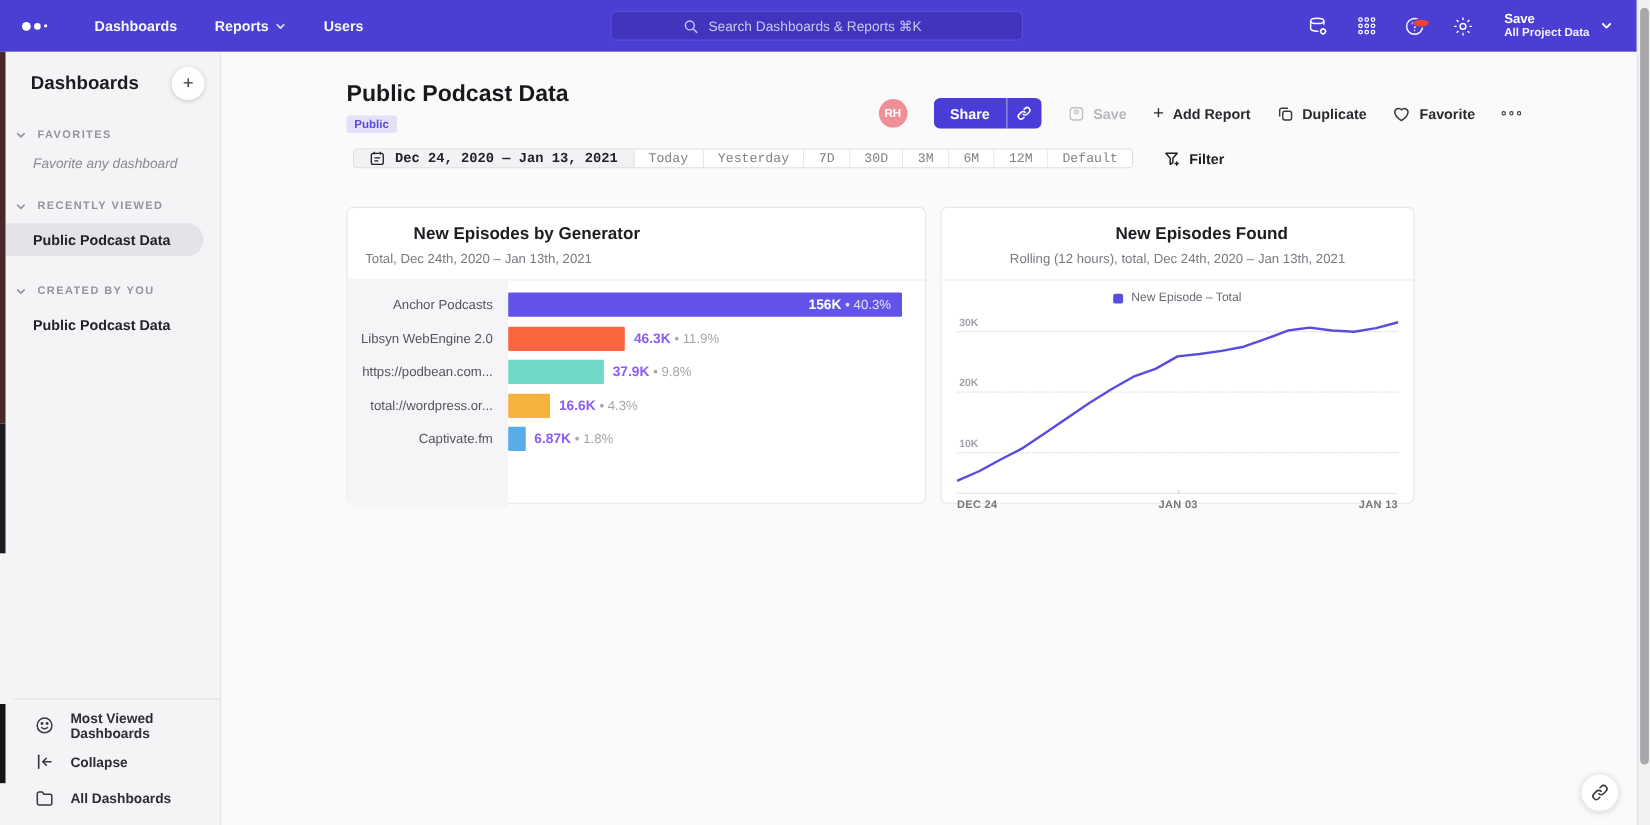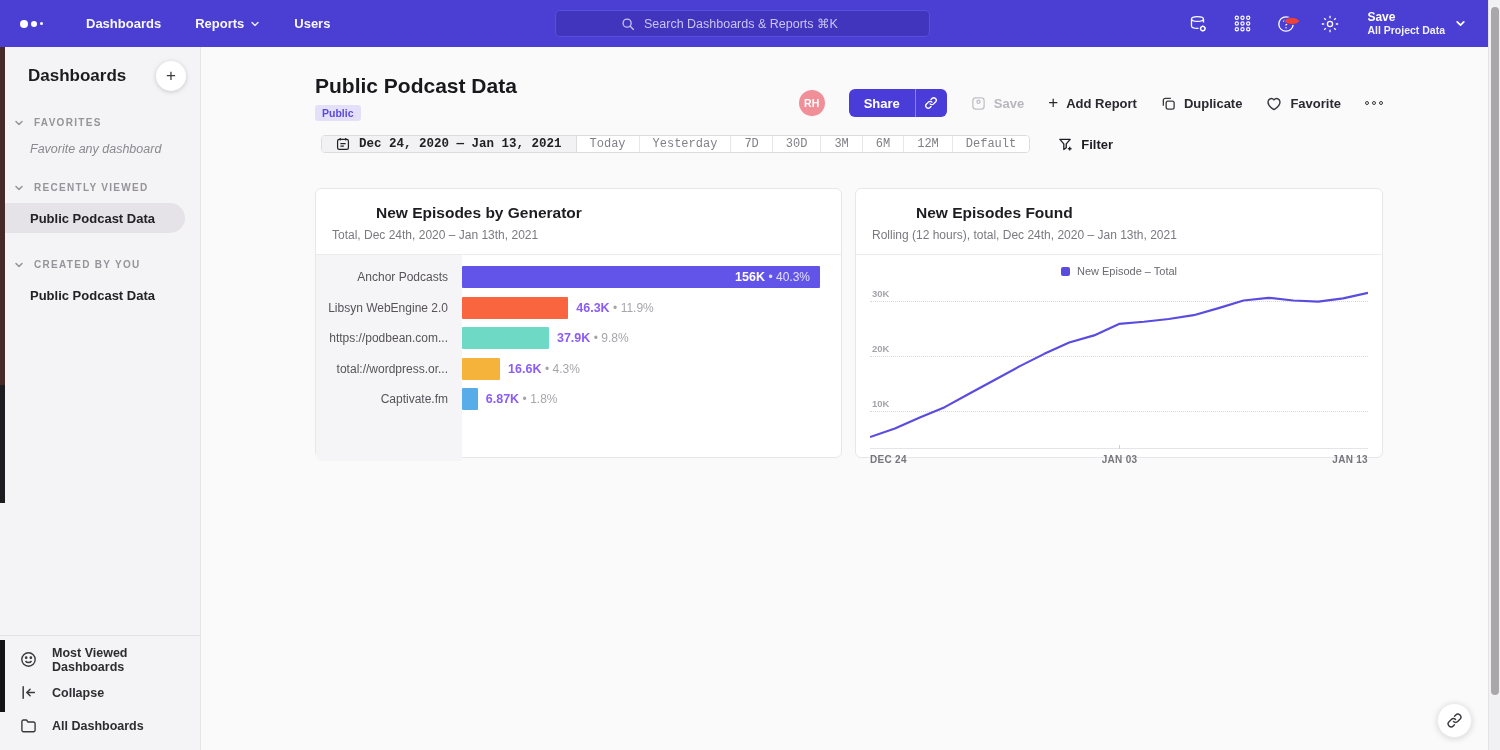--- a/index.html
+++ b/index.html
@@ -35,21 +35,21 @@
   .sidebar { position:absolute; top:47px; left:0; bottom:0; width:201px; background:#f4f3f5; border-right:1px solid #e7e5e9; z-index:10; }
   .sb-head { display:flex; align-items:center; justify-content:space-between; padding:14px 14px 0 28px; }
   .sb-title { font-size:17px; font-weight:700; color:#1c1b1f; }
   .sb-add { width:30px; height:30px; border-radius:50%; background:#fff; border:none; box-shadow:0 1px 5px rgba(0,0,0,.18); font-size:17px; color:#3a393e; cursor:pointer; line-height:28px; }
   .sb-section { margin-top:26px; }
   .sb-sec-head { display:flex; align-items:center; gap:10px; padding-left:14px; cursor:pointer; color:#96949b; }
   .sb-sec-label { font-size:10px; font-weight:700; letter-spacing:1.3px; }
   .sb-hint { font-style:italic; font-size:12.5px; color:#8b8990; padding:14px 0 0 30px; }
   .sb-item { height:30px; margin-top:10px; display:flex; align-items:center; padding-left:30px; font-size:13px; font-weight:600; color:#232227; cursor:pointer; }
   .sb-item.selected { background:#e5e3e7; border-radius:0 17px 17px 0; margin-right:15px; }
-  .sb-footer { position:absolute; left:0; right:0; bottom:0; border-top:1px solid #e4e2e6; padding:7px 0 8px; background:#f4f3f5; }
+  .sb-footer { position:absolute; left:12px; right:0; bottom:0; border-top:1px solid #e4e2e6; padding:7px 0 8px; background:#f4f3f5; }
   .sb-fitem { display:flex; align-items:center; gap:15px; height:33px; padding-left:20px; font-size:12.5px; font-weight:700; color:#2e2d32; cursor:pointer; }
   .sb-fitem svg { color:#3a393e; }
 
   
   .content { position:absolute; left:315px; top:47px; width:1068px; height:703px; }
   .page-title { font-size:21px; font-weight:700; color:#19181c; padding-top:27px; }
   .badge { display:inline-block; margin-top:7px; background:#e5e0fa; color:#5b4ad8; font-size:10.5px; font-weight:600; padding:2px 7px; border-radius:3px; }
 
   .actions { position:absolute; top:42px; right:0; display:flex; align-items:center; gap:24px; height:28px; }
   .avatar { width:26px; height:26px; border-radius:50%; background:#f08f97; color:#fff; font-size:10.5px; font-weight:700; display:flex; align-items:center; justify-content:center; cursor:pointer; }
@@ -68,21 +68,21 @@
   .seg-control { display:flex; height:18px; background:#fff; border:1px solid #dcdbdf; border-radius:4px; overflow:hidden;font-family:Liberation Mono, monospace; }
   .seg-date { display:flex; align-items:center; gap:9px; background:#f2f1f3; padding:0 14px; font-size:12.5px; font-weight:700; color:#222126; cursor:pointer; border-right:1px solid #dcdbdf; }
   .seg-btn { border:none; background:#fff; font-size:12px; color:#828087; padding:0 13px; cursor:pointer; border-right:1px solid #e7e6ea; font-family:inherit; }
   .seg-btn:last-child { border-right:none; }
   .filter-btn { display:flex; align-items:center; gap:8px; margin-left:28px; font-size:13px; font-weight:700; color:#1d1c21; background:none; border:none; cursor:pointer; font-family:inherit; }
 
   
   .charts { position:absolute; top:141px; left:0; display:flex; gap:13px; }
   .card { background:#fff; border:1px solid #e8e6ea; border-radius:6px; height:270px; }
   .card1 { width:527px; }
-  .card2 { width:528px; }
+  .card2 { width:431px;text-align:center; }
   .card-head { padding:15px 16px 12px; border-bottom:1px solid #edebee; }
   .card-title { font-size:15.5px; font-weight:700; color:#1d1c21;margin-left:44px; }
   .card-sub { font-size:12px; color:#7b7980; margin-top:6px; }
 
   .bar-body { position:relative; height:206px; padding-top:7px; }
   .label-col-bg { position:absolute; left:0; top:0; bottom:0; width:146px; background:#f5f4f6; border-radius:0 0 0 6px; }
   .bar-row { position:relative; height:30.5px; display:flex; align-items:center; }
   .bar-label { width:146px; flex:none; text-align:right; padding-right:14px; font-size:12px; color:#56545a; white-space:nowrap; overflow:hidden; }
   .bar-track { flex:1; display:flex; align-items:center; }
   .bar-rect { height:22px; border-radius:1px; flex:none; display:flex; align-items:center; justify-content:flex-end; }

